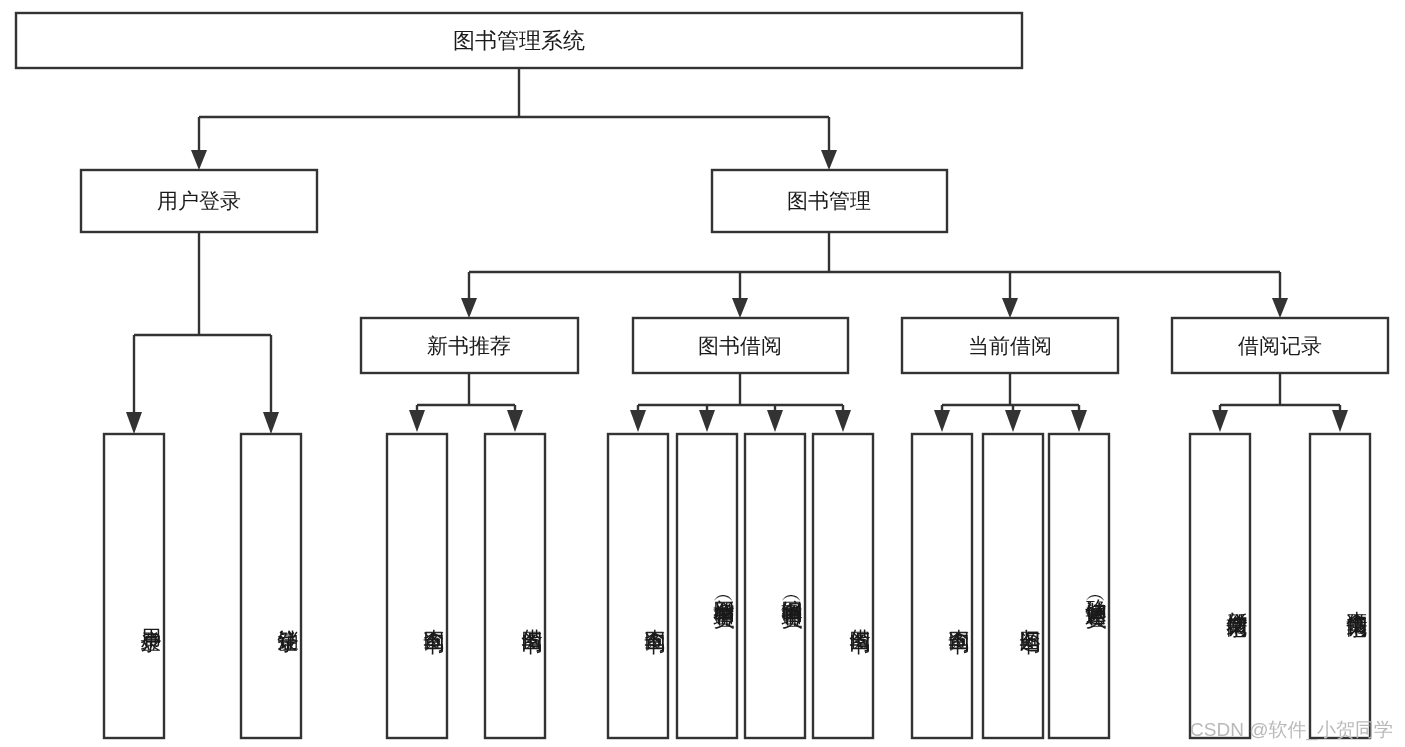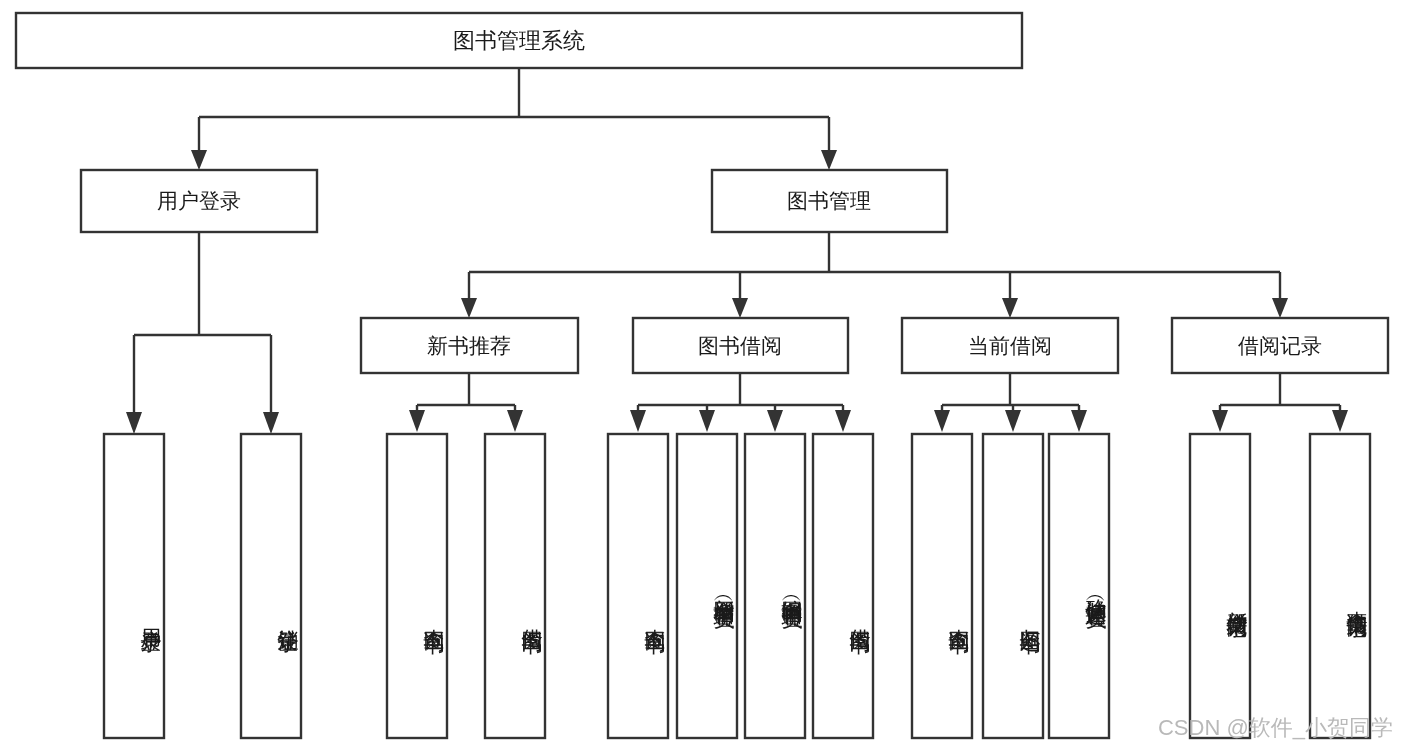--- a/index.html
+++ b/index.html
@@ -68,21 +68,21 @@
     align-items: flex-start;
     justify-content: center;
     white-space: nowrap;
     pointer-events: none;
   }
   .watermark {
     position: absolute;
     right: 12px;
     bottom: 4px;
     font-family: "Liberation Sans", "DejaVu Sans", sans-serif;
-    font-size: 22px;
+    font-size: 19px;
     color: #b9b9b9;
     white-space: nowrap;
   }
 </style>
 </head>
 <body>
 
 <div id="diagram-root">
 
   <svg id="tree-svg" viewBox="0 0 1405 747">

